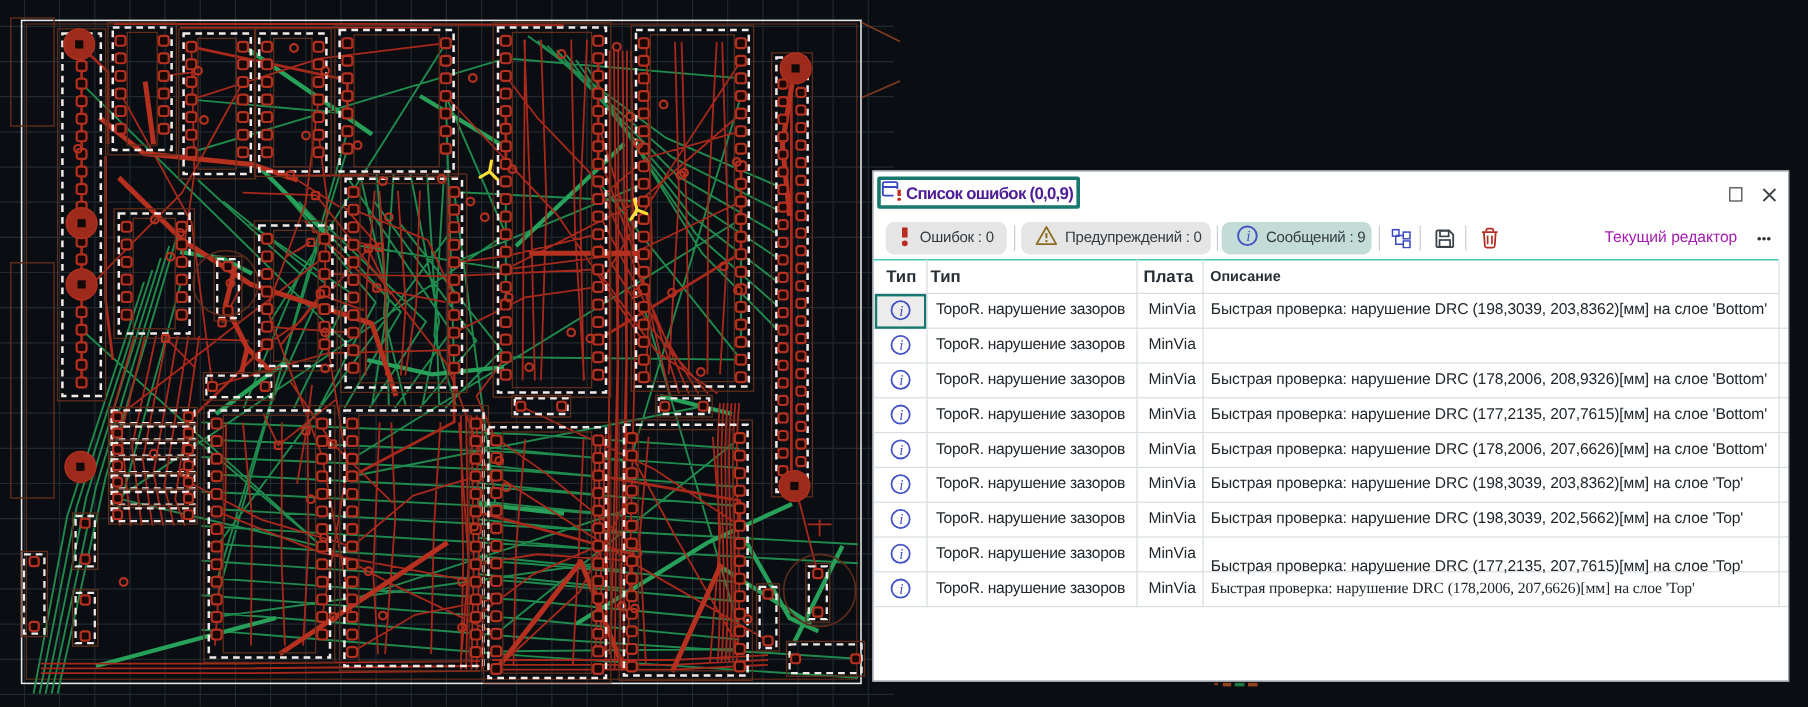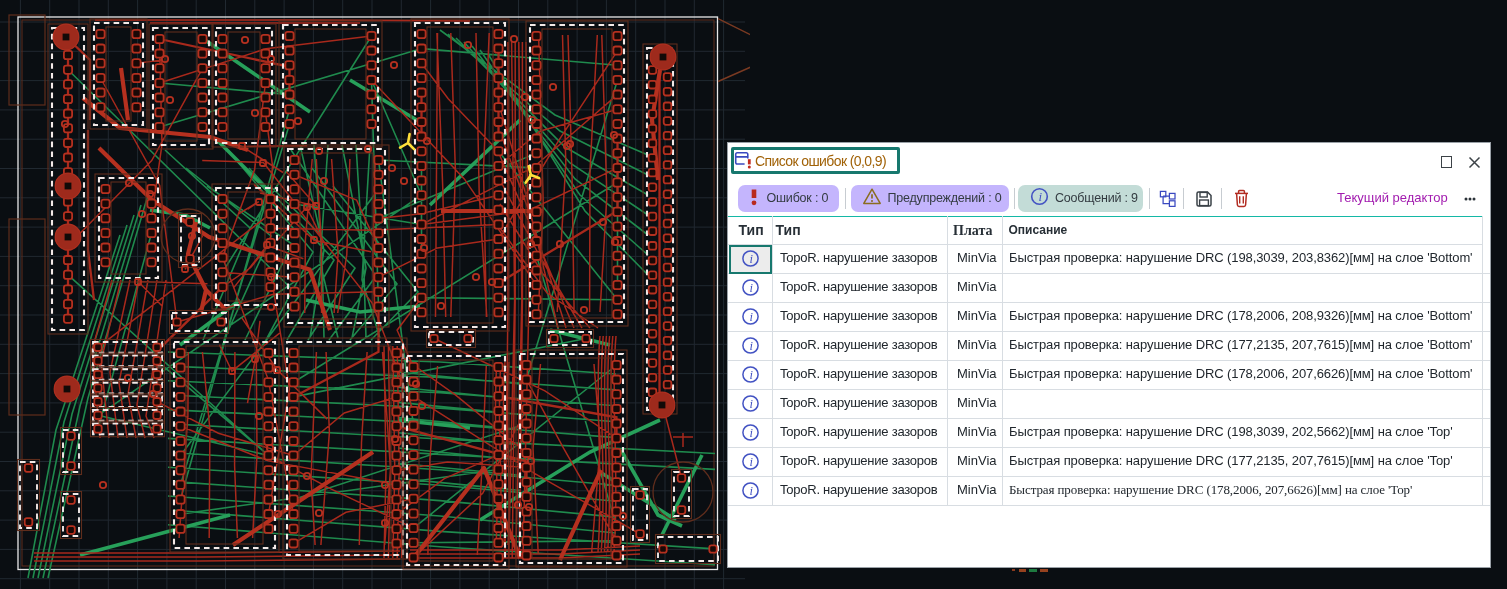--- a/index.html
+++ b/index.html
@@ -1,19 +1,19 @@
 <!DOCTYPE html>
 <html><head><meta charset="utf-8">
 <style>
 html,body { margin:0; padding:0; }
 body { width:1507px; height:589px; position:relative; background:#0a0e12; overflow:hidden;
        font-family:"Liberation Sans", sans-serif; }
 .panel { position:absolute; left:727px; top:142px; width:764px; height:426px; background:#ffffff;
   border:1px solid #9aa1a7; box-sizing:border-box; }
-.pill { position:absolute; top:41.5px; height:27.5px; background:#c4b5fd; border-radius:7px;
+.pill { position:absolute; top:41.5px; height:27.5px; background:#e5e5e5; border-radius:7px;
   font-size:12.5px; letter-spacing:-0.2px; color:#333b41; display:flex; align-items:center; white-space:nowrap; }
 .cell { font-size:13px; color:#21272d; }
 </style></head>
 <body>
 <div style="position:absolute;left:0;top:0;"><svg width="750" height="589" viewBox="0 0 750 589">
 <rect x="0" y="0" width="750" height="589" fill="#0a0e12"></rect>
 <path d="M20.4 0V589 M49.7 0V589 M79.0 0V589 M108.3 0V589 M137.6 0V589 M166.9 0V589 M196.2 0V589 M225.5 0V589 M254.8 0V589 M284.1 0V589 M313.4 0V589 M342.7 0V589 M372.0 0V589 M401.3 0V589 M430.6 0V589 M459.9 0V589 M489.2 0V589 M518.5 0V589 M547.8 0V589 M577.1 0V589 M606.4 0V589 M635.7 0V589 M665.0 0V589 M694.3 0V589 M723.6 0V589 M0 22.0H745 M0 51.3H745 M0 80.6H745 M0 109.9H745 M0 139.2H745 M0 168.5H745 M0 197.8H745 M0 227.1H745 M0 256.4H745 M0 285.7H745 M0 315.0H745 M0 344.3H745 M0 373.6H745 M0 402.9H745 M0 432.2H745 M0 461.5H745 M0 490.8H745 M0 520.1H745 M0 549.4H745 M0 578.7H745" stroke="#212931" stroke-width="1" fill="none"></path>
 <rect x="18" y="17" width="699.5" height="552.5" fill="none" stroke="#e8e8e8" stroke-width="1.3"></rect>
       <path d="M718 18.7 L751 35 L751 67 L718 81.5" fill="none" stroke="#7a3a22" stroke-width="1.5"></path>
       <rect x="9" y="15" width="36" height="90" fill="none" stroke="#5f2d1c" stroke-width="1.2"></rect>
@@ -586,21 +586,21 @@
         <path d="M0 0 L0 -9 M0 0 L-7 6 M0 0 L7 5" stroke="#ffe03a" stroke-width="2.6" fill="none" stroke-linecap="round"></path>
       </g>
 </svg></div>
 <div class="panel">
   <div style="position:absolute;left:3px;top:4px;width:169px;height:27px;border:3px solid #17786e;border-radius:2px;background:#fff;display:flex;align-items:center;box-sizing:border-box;">
     <div style="margin-left:0px;margin-top:2px;"><svg width="19" height="18" viewBox="0 0 19 18">
           <path d="M3.1 1.8 H12.4 A1.4 1.4 0 0 1 13.8 3.2 V7.6 M1.7 3.2 A1.4 1.4 0 0 1 3.1 1.8 M1.7 3.2 V11.6 A1.4 1.4 0 0 0 3.1 13 H10.6 M1.7 5.9 H13.8" fill="none" stroke="#3a49c0" stroke-width="1.6"></path>
           <path d="M15.3 8.2 v5.2" stroke="#c22a1f" stroke-width="2.8"></path>
           <circle cx="15.3" cy="16" r="1.5" fill="#c22a1f"></circle>
         </svg></div>
-    <div style="margin-left:2px;font-size:14px;letter-spacing:-0.6px;font-weight:normal;color:#a16207;white-space:nowrap;">Список ошибок (0,0,9)</div>
+    <div style="margin-left:2px;font-size:14px;letter-spacing:-0.6px;font-weight:bold;color:#4c1d95;white-space:nowrap;">Список ошибок (0,0,9)</div>
   </div>
   <div style="position:absolute;left:712.5px;top:13px;width:9.5px;height:9.5px;border:1.6px solid #3c4247;"></div>
   <svg style="position:absolute;left:740px;top:13px;" width="13" height="13" viewBox="0 0 13 13">
       <path d="M1.5 1.5 L11.5 11.5 M11.5 1.5 L1.5 11.5" stroke="#3c4247" stroke-width="1.5"></path>
     </svg>
 
   <div class="pill" style="left:9.5px;width:101px;">
     <div style="margin-left:12px;"><svg width="8" height="19" viewBox="0 0 8 19">
           <path d="M4 2.5 v8.5" stroke="#b92a1f" stroke-width="4.6"></path>
           <circle cx="4" cy="15.8" r="2.4" fill="#b92a1f"></circle>
@@ -648,21 +648,21 @@
   <svg style="position:absolute;left:736px;top:54px;" width="12" height="4" viewBox="0 0 12 4">
       <circle cx="2" cy="2" r="1.5" fill="#2b3238"></circle>
       <circle cx="6" cy="2" r="1.5" fill="#2b3238"></circle>
       <circle cx="10" cy="2" r="1.5" fill="#2b3238"></circle>
     </svg>
 
   <div style="position:absolute;left:0;top:73px;width:762px;height:290px;">
     <div style="position:absolute;left:0;top:0;width:754px;height:27px;border-top:1px solid #14b8a6;border-bottom:1px solid #d8dde2;box-sizing:content-box;">
       <div style="position:absolute;left:10.5px;top:0;line-height:27px;font-weight:bold;font-size:14px;color:#272f36;">Тип</div>
       <div style="position:absolute;left:47.5px;top:0;line-height:27px;font-weight:bold;font-size:14px;color:#272f36;">Тип</div>
-      <div style="position:absolute;left:225px;top:0;line-height:27px;font-weight:bold;font-size:14px;color:#272f36;font-family:Liberation Serif, serif;">Плата</div>
+      <div style="position:absolute;left:225px;top:0;line-height:27px;font-weight:bold;font-size:14px;color:#272f36;">Плата</div>
       <div style="position:absolute;left:280.5px;top:0;line-height:27px;font-weight:bold;font-size:12px;color:#272f36;">Описание</div>
     </div>
     <div class="cell">
 <div style="position:absolute;left:0;top:28px;width:762px;height:29px;border-bottom:1px solid #d8dde2;">
 <div style="position:absolute;left:1px;top:0.5px;width:38.5px;height:25px;border:2px solid #17786e;background:#ececec;"></div>
           <div style="position:absolute;left:13px;top:5px;"><svg width="19" height="19" viewBox="0 0 19 19">
               <circle cx="9.5" cy="9.5" r="7.6" fill="none" stroke="#4353c3" stroke-width="1.5"></circle>
               <text x="10.2" y="14" font-family="Liberation Serif, serif" font-style="italic" font-size="12.5" fill="#4353c3" text-anchor="middle">i</text>
             </svg></div>
 <div style="position:absolute;left:52px;top:0;line-height:28px;white-space:nowrap;letter-spacing:-0.24px;">TopoR. нарушение зазоров</div>
@@ -704,38 +704,39 @@
 <div style="position:absolute;left:229px;top:0;line-height:28px;white-space:nowrap;">MinVia</div>
 <div style="position:absolute;left:281px;top:0;line-height:28px;white-space:nowrap;letter-spacing:-0.1px;">Быстрая проверка: нарушение DRC (178,2006, 207,6626)[мм] на слое 'Bottom'</div>
 </div>
 <div style="position:absolute;left:0;top:173px;width:762px;height:29px;border-bottom:1px solid #d8dde2;">
 <div style="position:absolute;left:13px;top:5px;"><svg width="19" height="19" viewBox="0 0 19 19">
               <circle cx="9.5" cy="9.5" r="7.6" fill="none" stroke="#4353c3" stroke-width="1.5"></circle>
               <text x="10.2" y="14" font-family="Liberation Serif, serif" font-style="italic" font-size="12.5" fill="#4353c3" text-anchor="middle">i</text>
             </svg></div>
 <div style="position:absolute;left:52px;top:0;line-height:28px;white-space:nowrap;letter-spacing:-0.24px;">TopoR. нарушение зазоров</div>
 <div style="position:absolute;left:229px;top:0;line-height:28px;white-space:nowrap;">MinVia</div>
+<div style="position:absolute;left:281px;top:0;line-height:28px;white-space:nowrap;letter-spacing:-0.1px;">Быстрая проверка: нарушение DRC (198,3039, 203,8362)[мм] на слое 'Top'</div>
 </div>
 <div style="position:absolute;left:0;top:202px;width:762px;height:29px;border-bottom:1px solid #d8dde2;">
 <div style="position:absolute;left:13px;top:5px;"><svg width="19" height="19" viewBox="0 0 19 19">
               <circle cx="9.5" cy="9.5" r="7.6" fill="none" stroke="#4353c3" stroke-width="1.5"></circle>
               <text x="10.2" y="14" font-family="Liberation Serif, serif" font-style="italic" font-size="12.5" fill="#4353c3" text-anchor="middle">i</text>
             </svg></div>
 <div style="position:absolute;left:52px;top:0;line-height:28px;white-space:nowrap;letter-spacing:-0.24px;">TopoR. нарушение зазоров</div>
 <div style="position:absolute;left:229px;top:0;line-height:28px;white-space:nowrap;">MinVia</div>
 <div style="position:absolute;left:281px;top:0;line-height:28px;white-space:nowrap;letter-spacing:-0.1px;">Быстрая проверка: нарушение DRC (198,3039, 202,5662)[мм] на слое 'Top'</div>
 </div>
 <div style="position:absolute;left:0;top:231px;width:762px;height:29px;border-bottom:1px solid #d8dde2;">
 <div style="position:absolute;left:13px;top:5px;"><svg width="19" height="19" viewBox="0 0 19 19">
               <circle cx="9.5" cy="9.5" r="7.6" fill="none" stroke="#4353c3" stroke-width="1.5"></circle>
               <text x="10.2" y="14" font-family="Liberation Serif, serif" font-style="italic" font-size="12.5" fill="#4353c3" text-anchor="middle">i</text>
             </svg></div>
 <div style="position:absolute;left:52px;top:0;line-height:28px;white-space:nowrap;letter-spacing:-0.24px;">TopoR. нарушение зазоров</div>
 <div style="position:absolute;left:229px;top:0;line-height:28px;white-space:nowrap;">MinVia</div>
-<div style="position:absolute;left:281px;top:0;line-height:28px;white-space:nowrap;letter-spacing:-0.1px;">Быстрая проверка: нарушение DRC (177,2135, 207,7615)[мм] на слое 'Top'</div>
+<div style="position:absolute;left:281px;top:11px;line-height:28px;white-space:nowrap;letter-spacing:-0.1px;">Быстрая проверка: нарушение DRC (177,2135, 207,7615)[мм] на слое 'Top'</div>
 </div>
 <div style="position:absolute;left:0;top:260px;width:762px;height:29px;border-bottom:1px solid #d8dde2;">
 <div style="position:absolute;left:13px;top:5px;"><svg width="19" height="19" viewBox="0 0 19 19">
               <circle cx="9.5" cy="9.5" r="7.6" fill="none" stroke="#4353c3" stroke-width="1.5"></circle>
               <text x="10.2" y="14" font-family="Liberation Serif, serif" font-style="italic" font-size="12.5" fill="#4353c3" text-anchor="middle">i</text>
             </svg></div>
 <div style="position:absolute;left:52px;top:0;line-height:28px;white-space:nowrap;letter-spacing:-0.24px;">TopoR. нарушение зазоров</div>
 <div style="position:absolute;left:229px;top:0;line-height:28px;white-space:nowrap;">MinVia</div>
 <div style="position:absolute;left:281px;top:0;line-height:28px;white-space:nowrap;letter-spacing:-0.1px;font-family:Liberation Serif, serif;">Быстрая проверка: нарушение DRC (178,2006, 207,6626)[мм] на слое 'Top'</div>
 </div>

